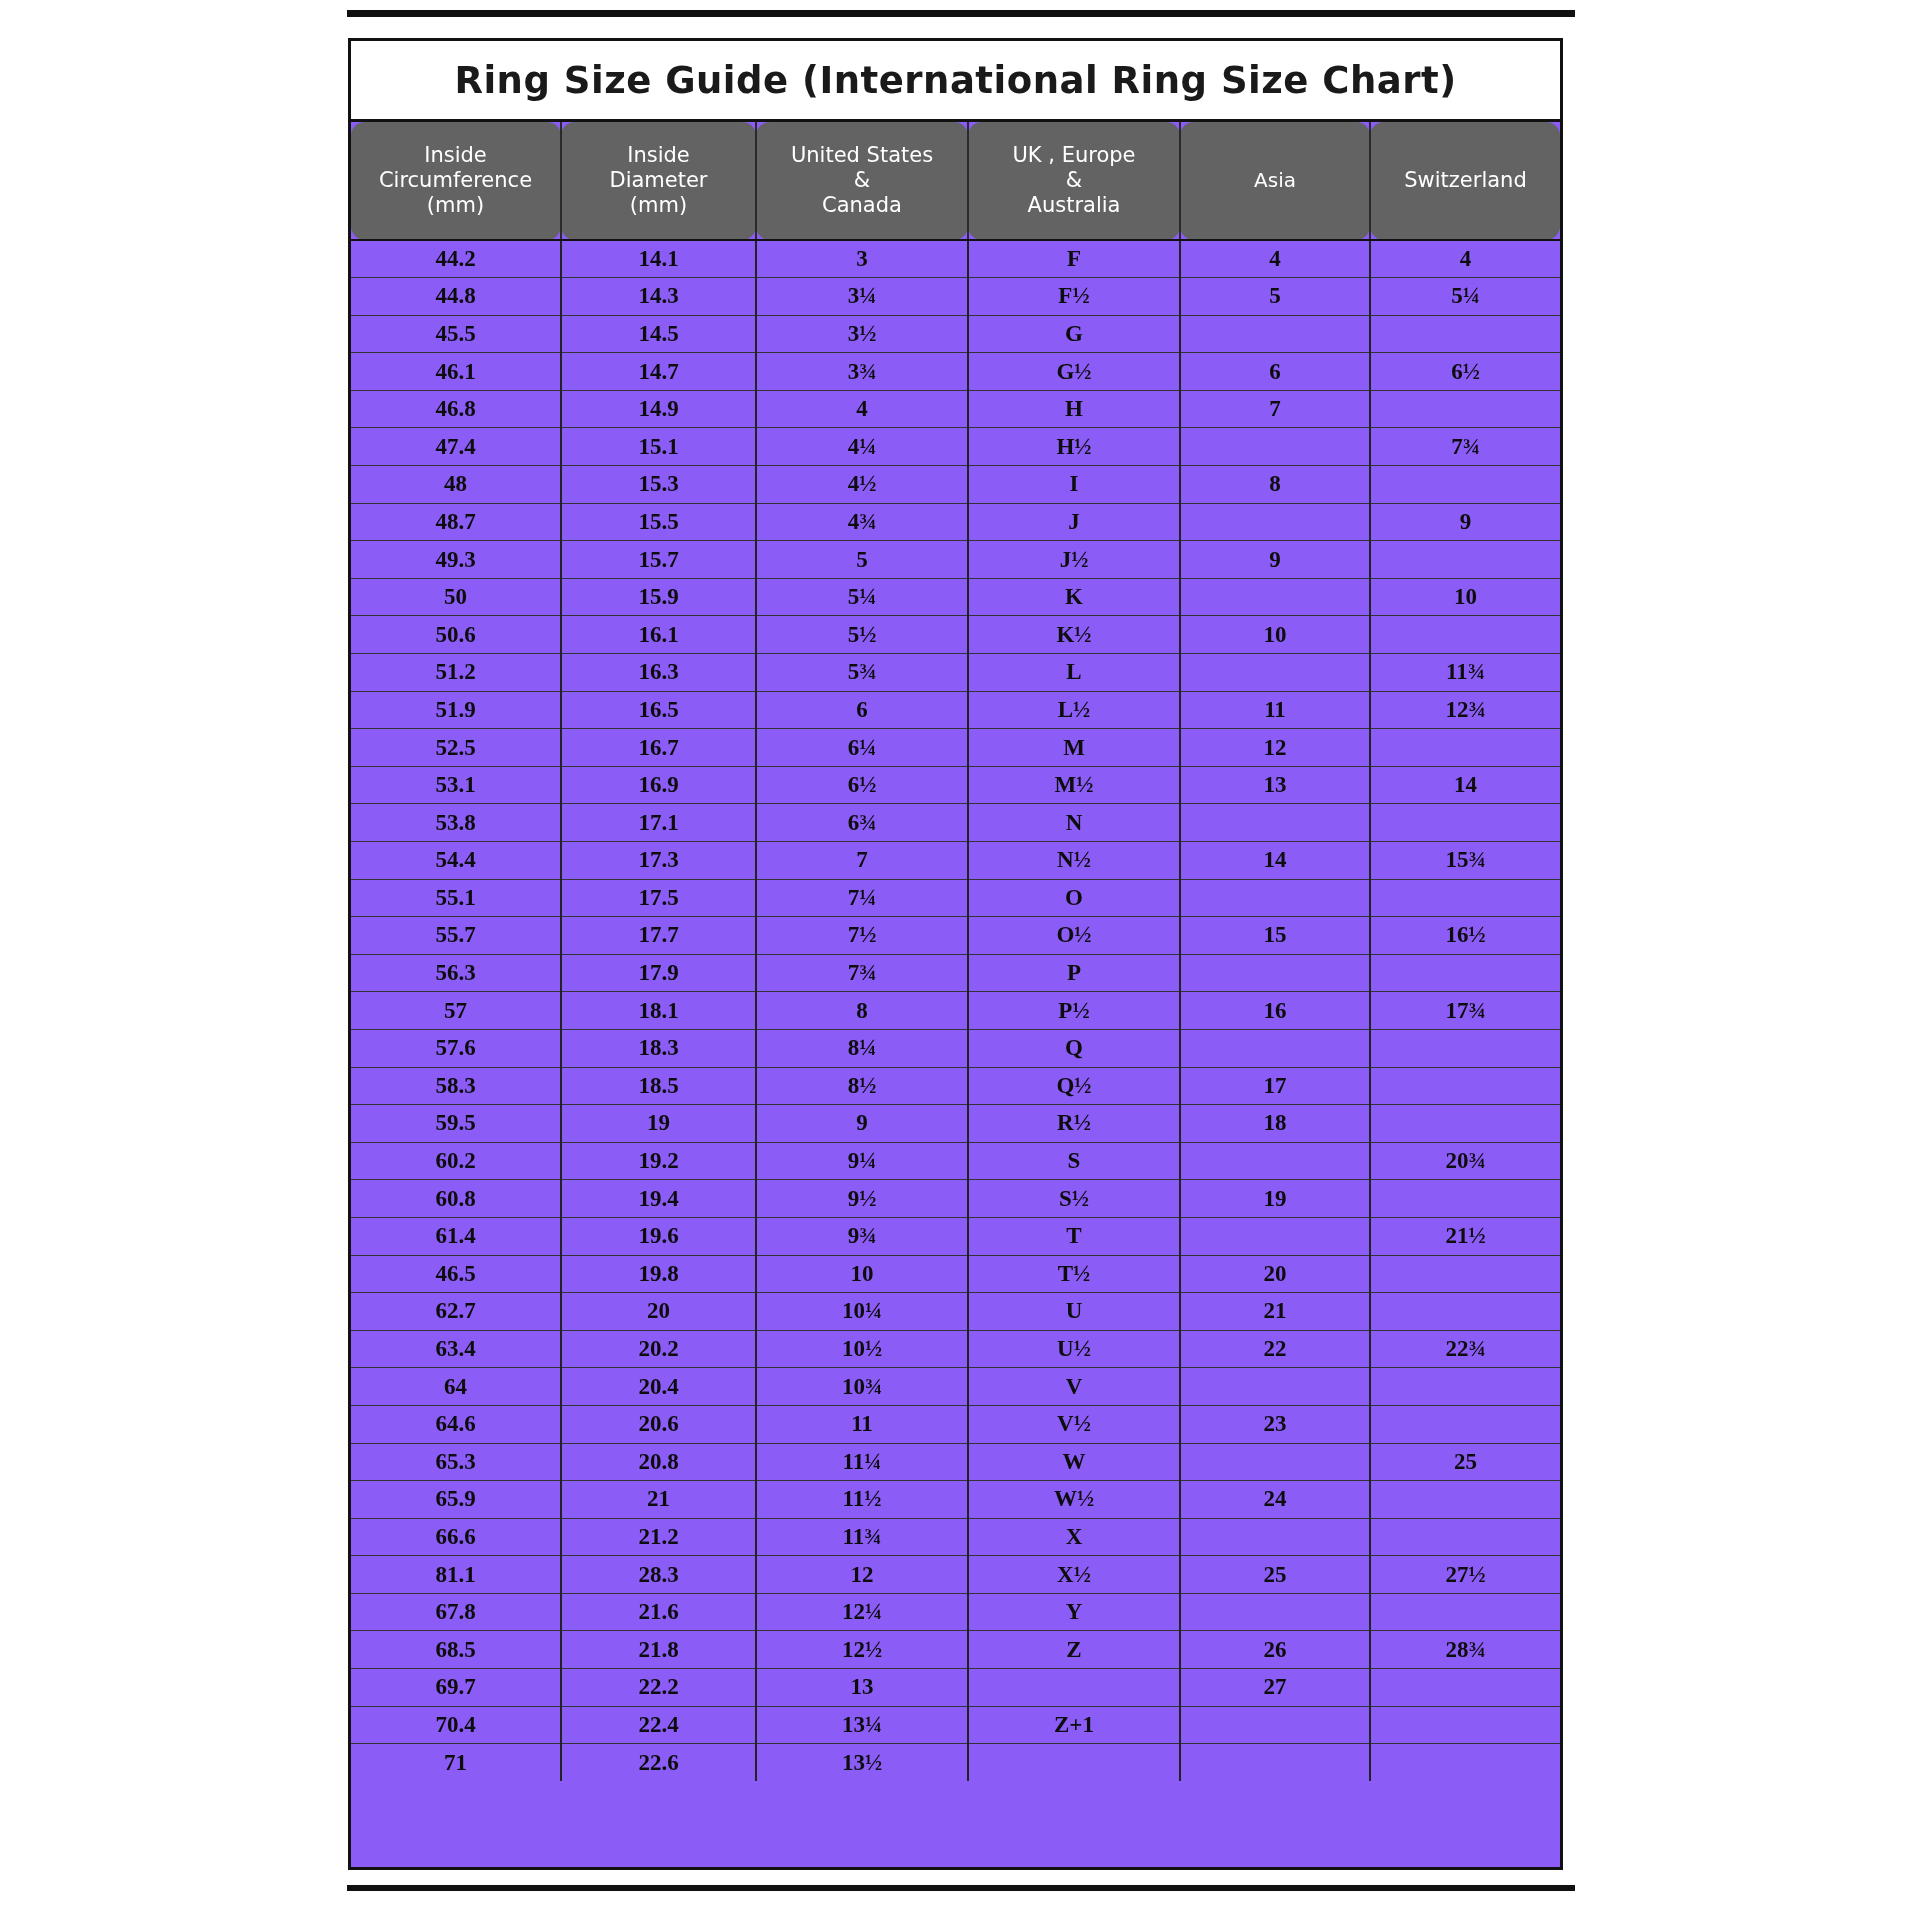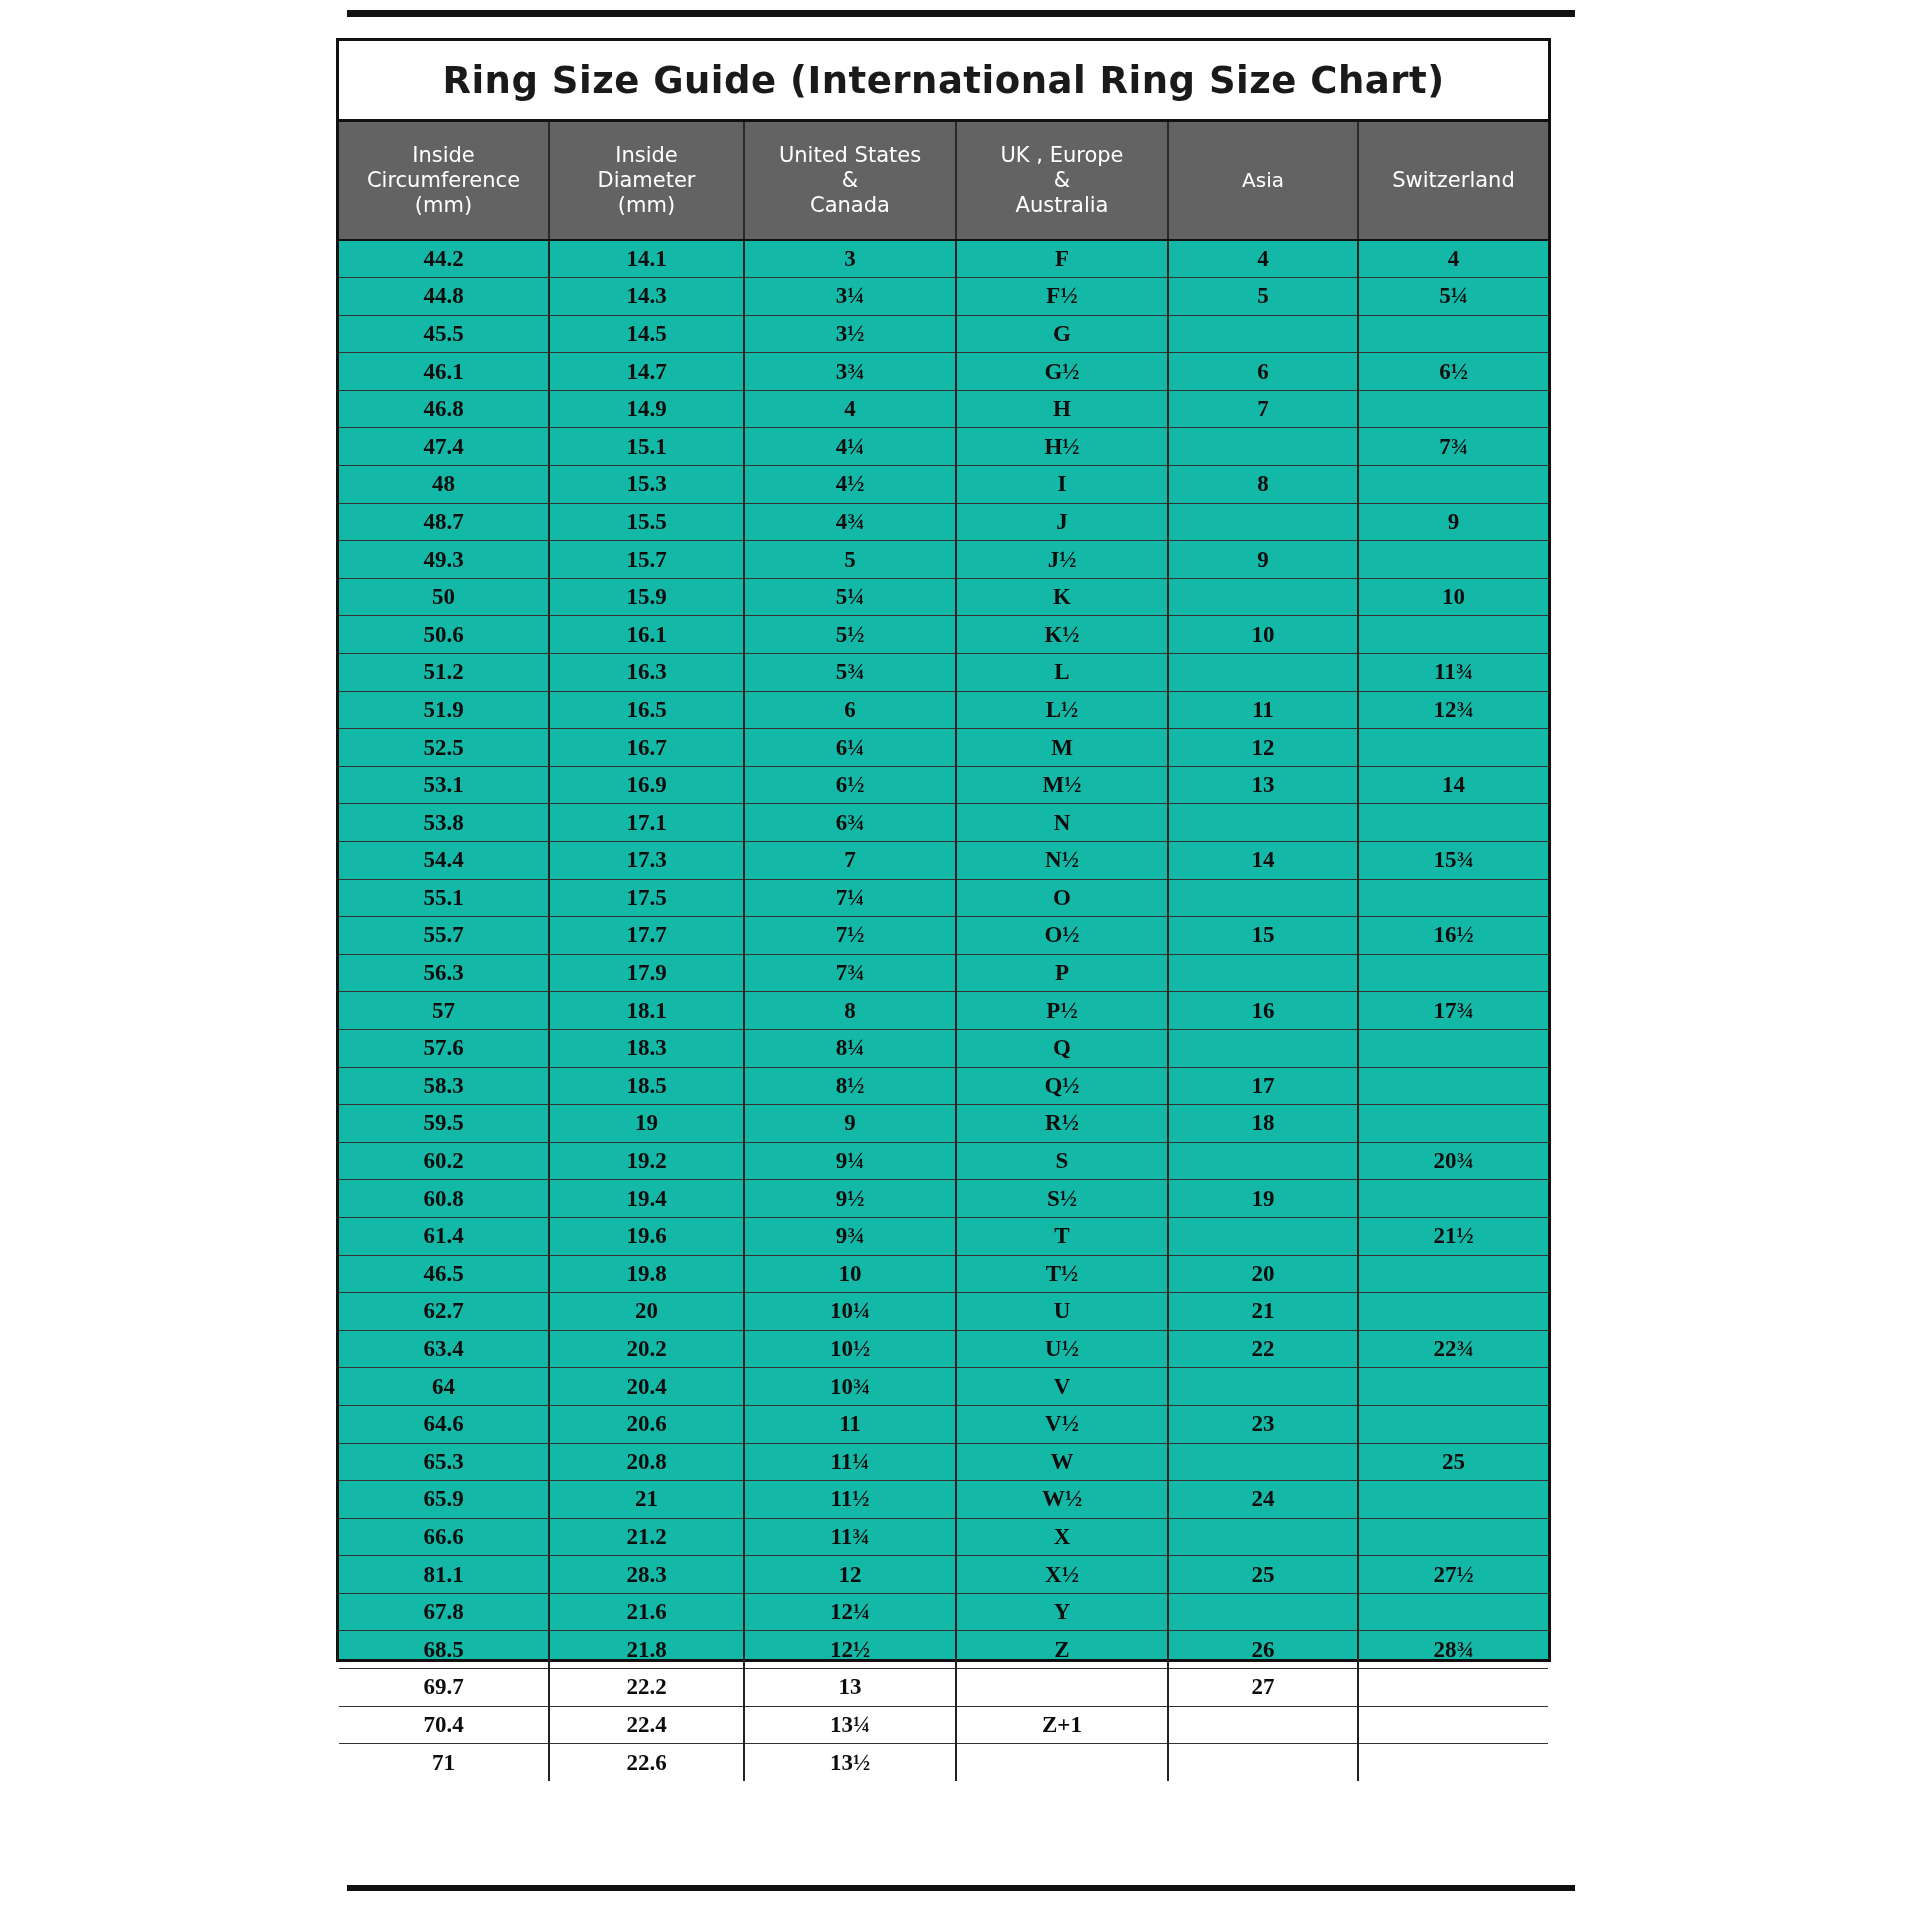--- a/index.html
+++ b/index.html
@@ -31,27 +31,27 @@
   .scan-line-bottom {
     position: absolute;
     left: 347px;
     top: 1885px;
     width: 1228px;
     height: 6px;
     background: #111;
   }
   .sheet {
     position: absolute;
-    left: 336px;
+    left: 348px;
     top: 38px;
     width: 1215px;
-    height: 1624px;
+    height: 1832px;
     border: 3px solid #111;
     box-sizing: border-box;
-    background: #14b8a6;
+    background: #8b5cf6;
   }
   .title-bar {
     height: 78px;
     border-bottom: 3px solid #111;
     display: flex;
     align-items: center;
     justify-content: center;
     background: #fff;
   }
   .title-text {
@@ -81,20 +81,21 @@
     font-weight: normal;
     font-size: 21px;
     line-height: 1.18;
     height: 118px;
     vertical-align: middle;
     text-align: center;
     border-right: 2px solid #2a2a2a;
     border-bottom: 2px solid #111;
     padding: 0 4px;
     box-sizing: border-box;
+    border-radius: 14px;
   }
   thead th:last-child { border-right: none; }
   thead th .big {
     font-size: 20px;
   }
   tbody td {
     height: 37.6px;
     text-align: center;
     vertical-align: middle;
     font-family: "Liberation Serif", serif;

